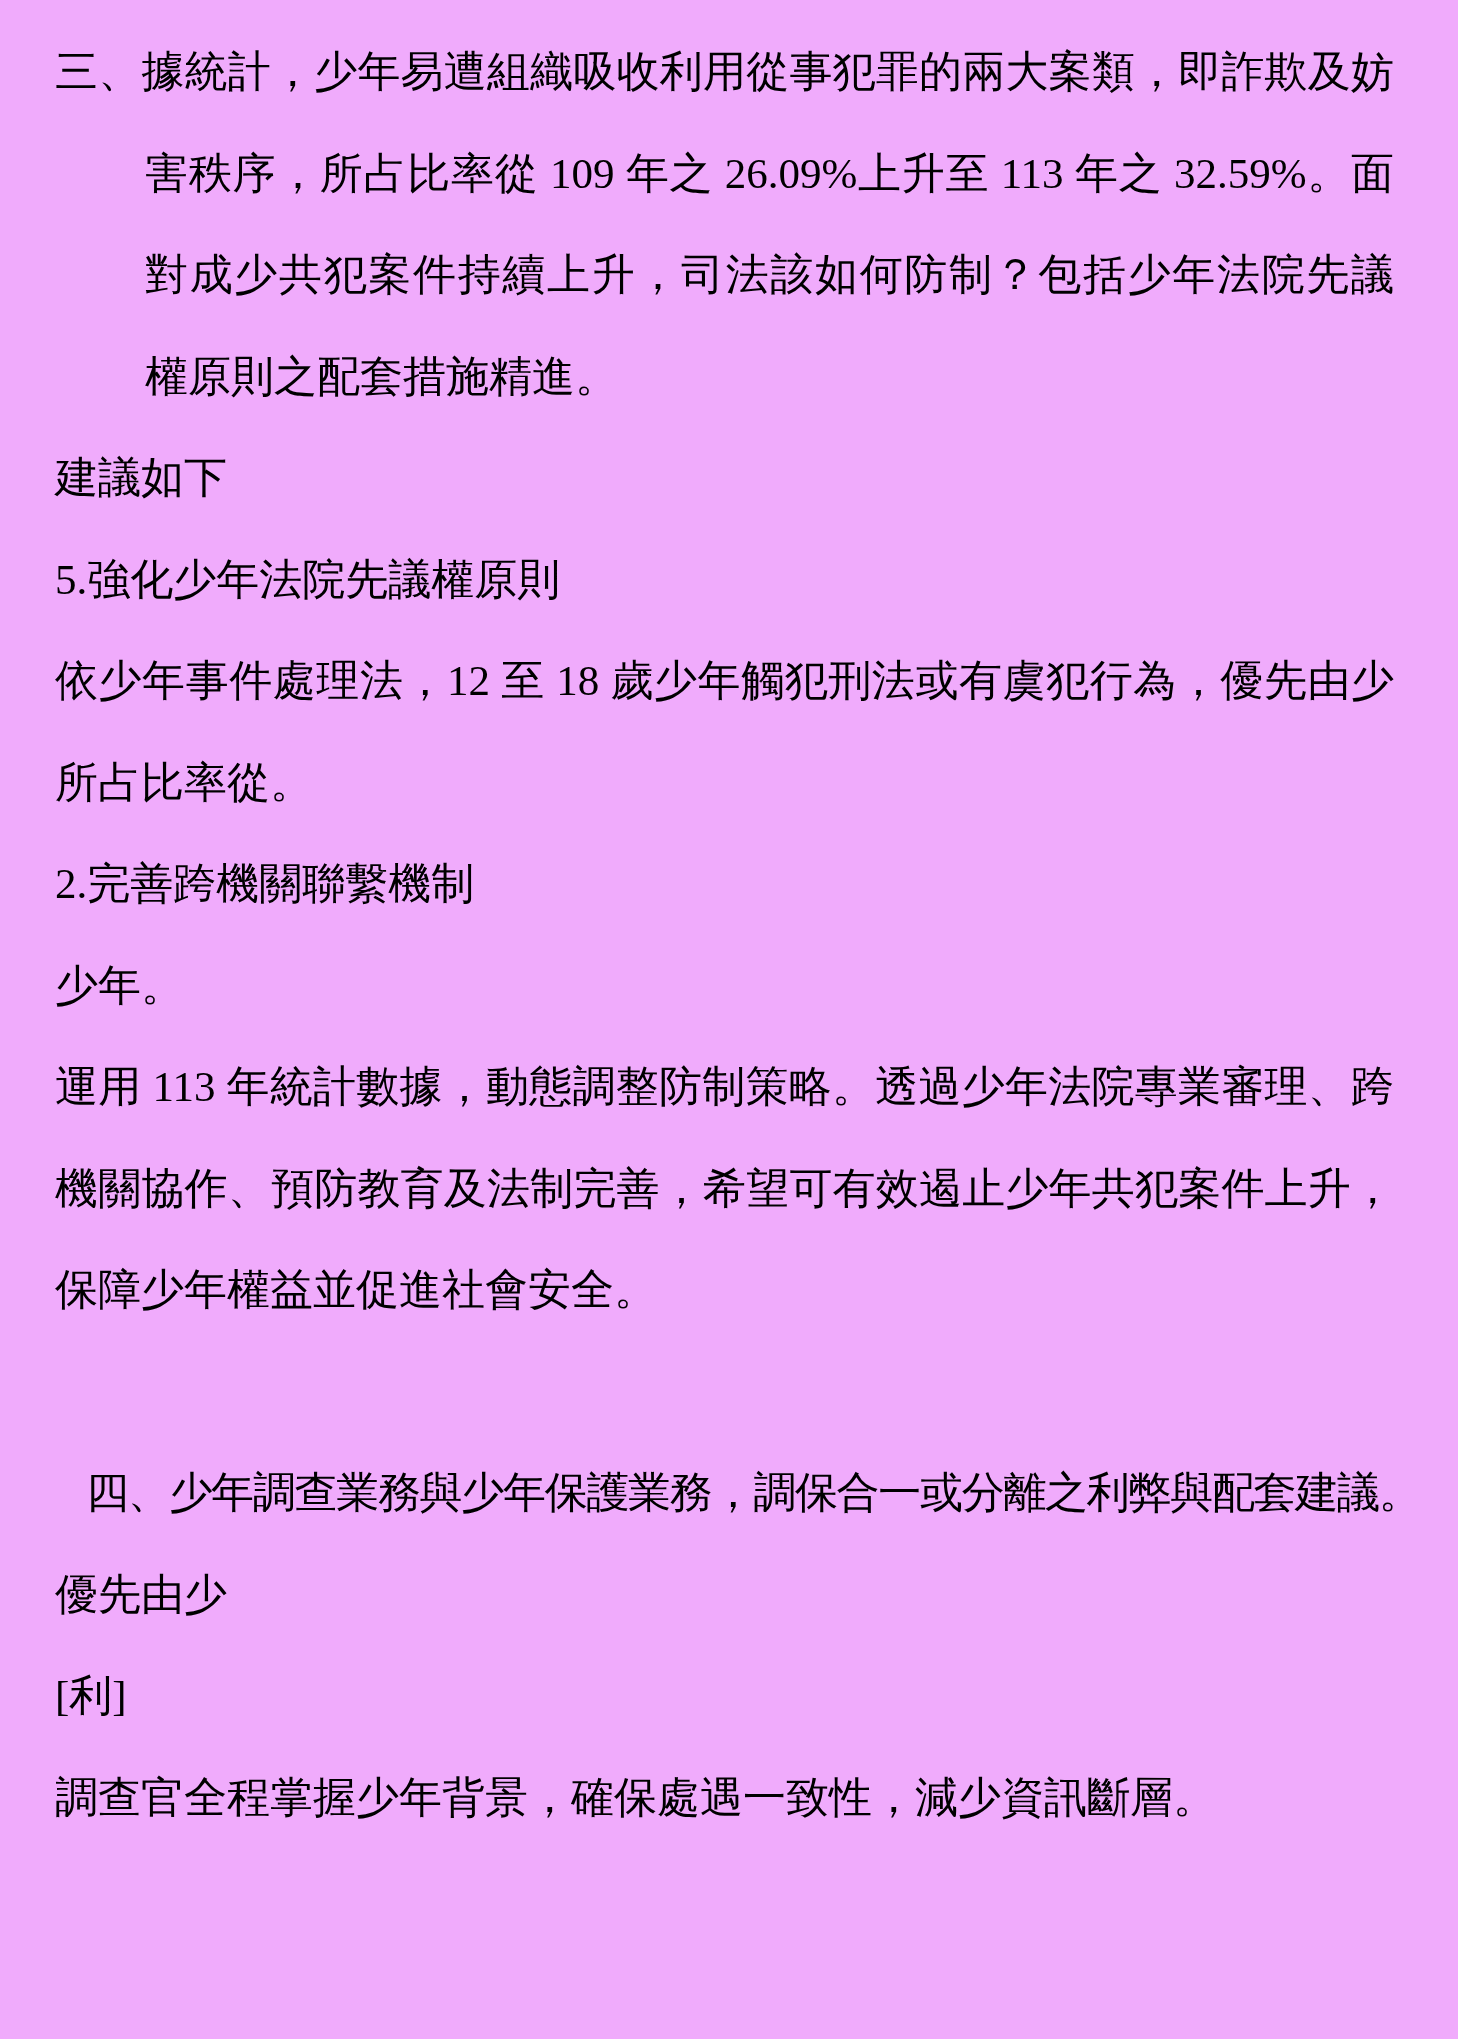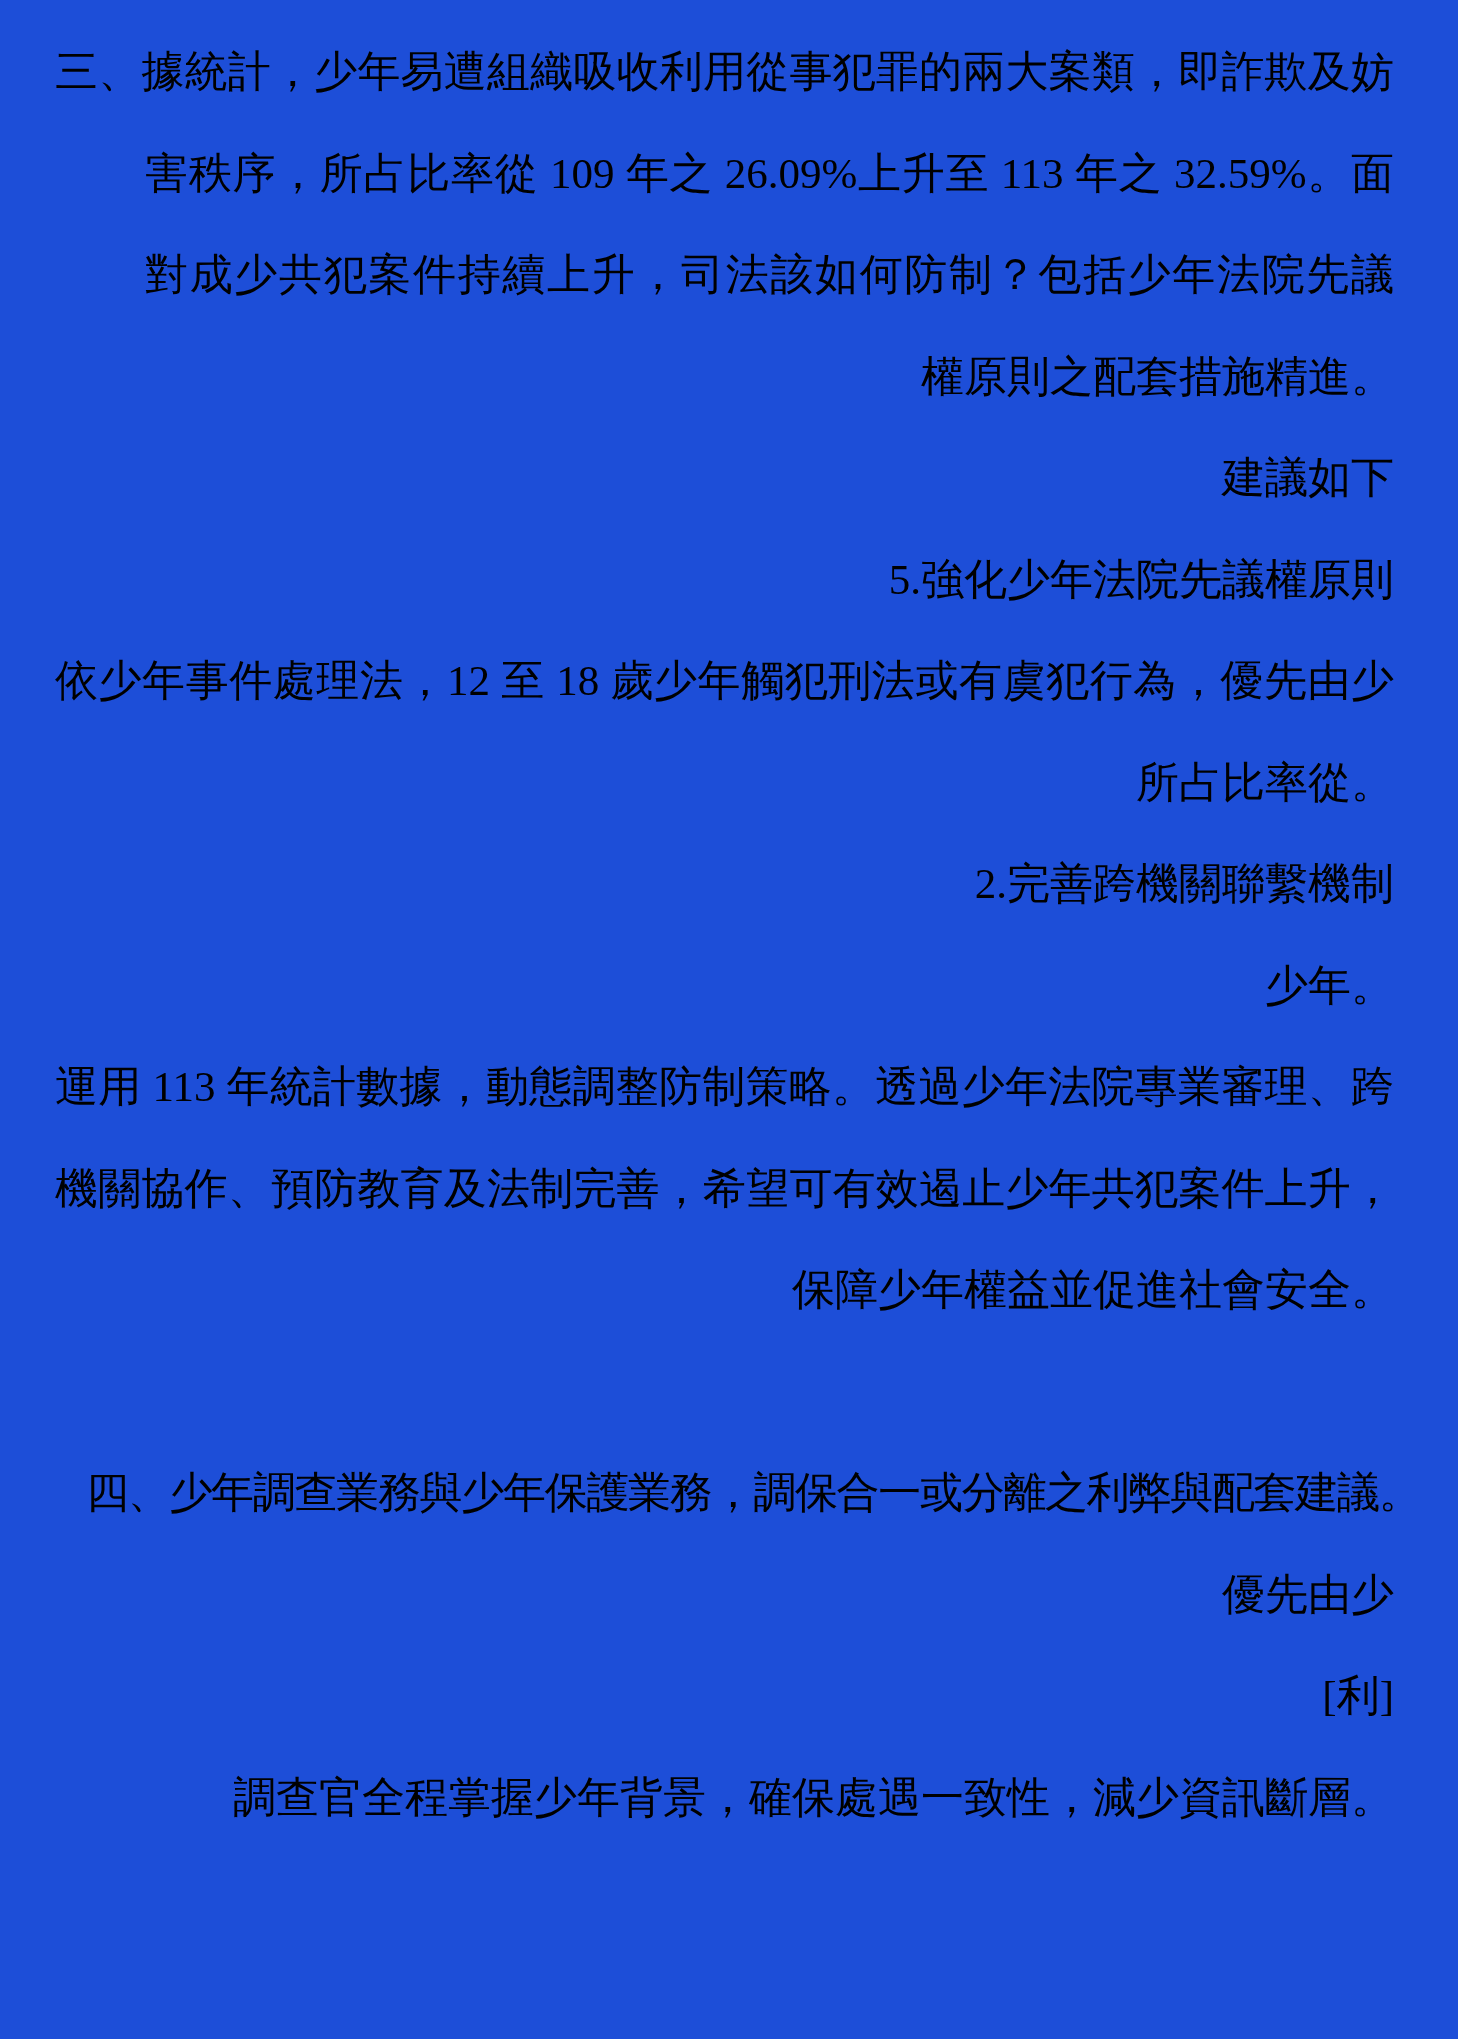--- a/index.html
+++ b/index.html
@@ -4,37 +4,37 @@
 <style>
   html, body {
     margin: 0;
     padding: 0;
     background: #ffffff;
   }
   .page {
     position: relative;
     width: 1458px;
     height: 2039px;
-    background: #1d4ed8;
+    background: #f0abfc;
     box-sizing: border-box;
     padding: 21px 64px 0 55px;
     overflow: hidden;
     font-family: "Liberation Serif", "DejaVu Serif", serif;
     color: #000000;
   }
   .doc-body {
     width: 100%;
   }
   .line {
     font-size: 43px;
     line-height: 101.5px;
     height: 101.5px;
     color: #000000;
     white-space: nowrap;
-    text-align: right;
+    text-align: left;
   }
   
   .line.fill {
     text-align: justify;
     text-align-last: justify;
     -moz-text-align-last: justify;
   }
   
   .line.hang {
     padding-left: 90px;

